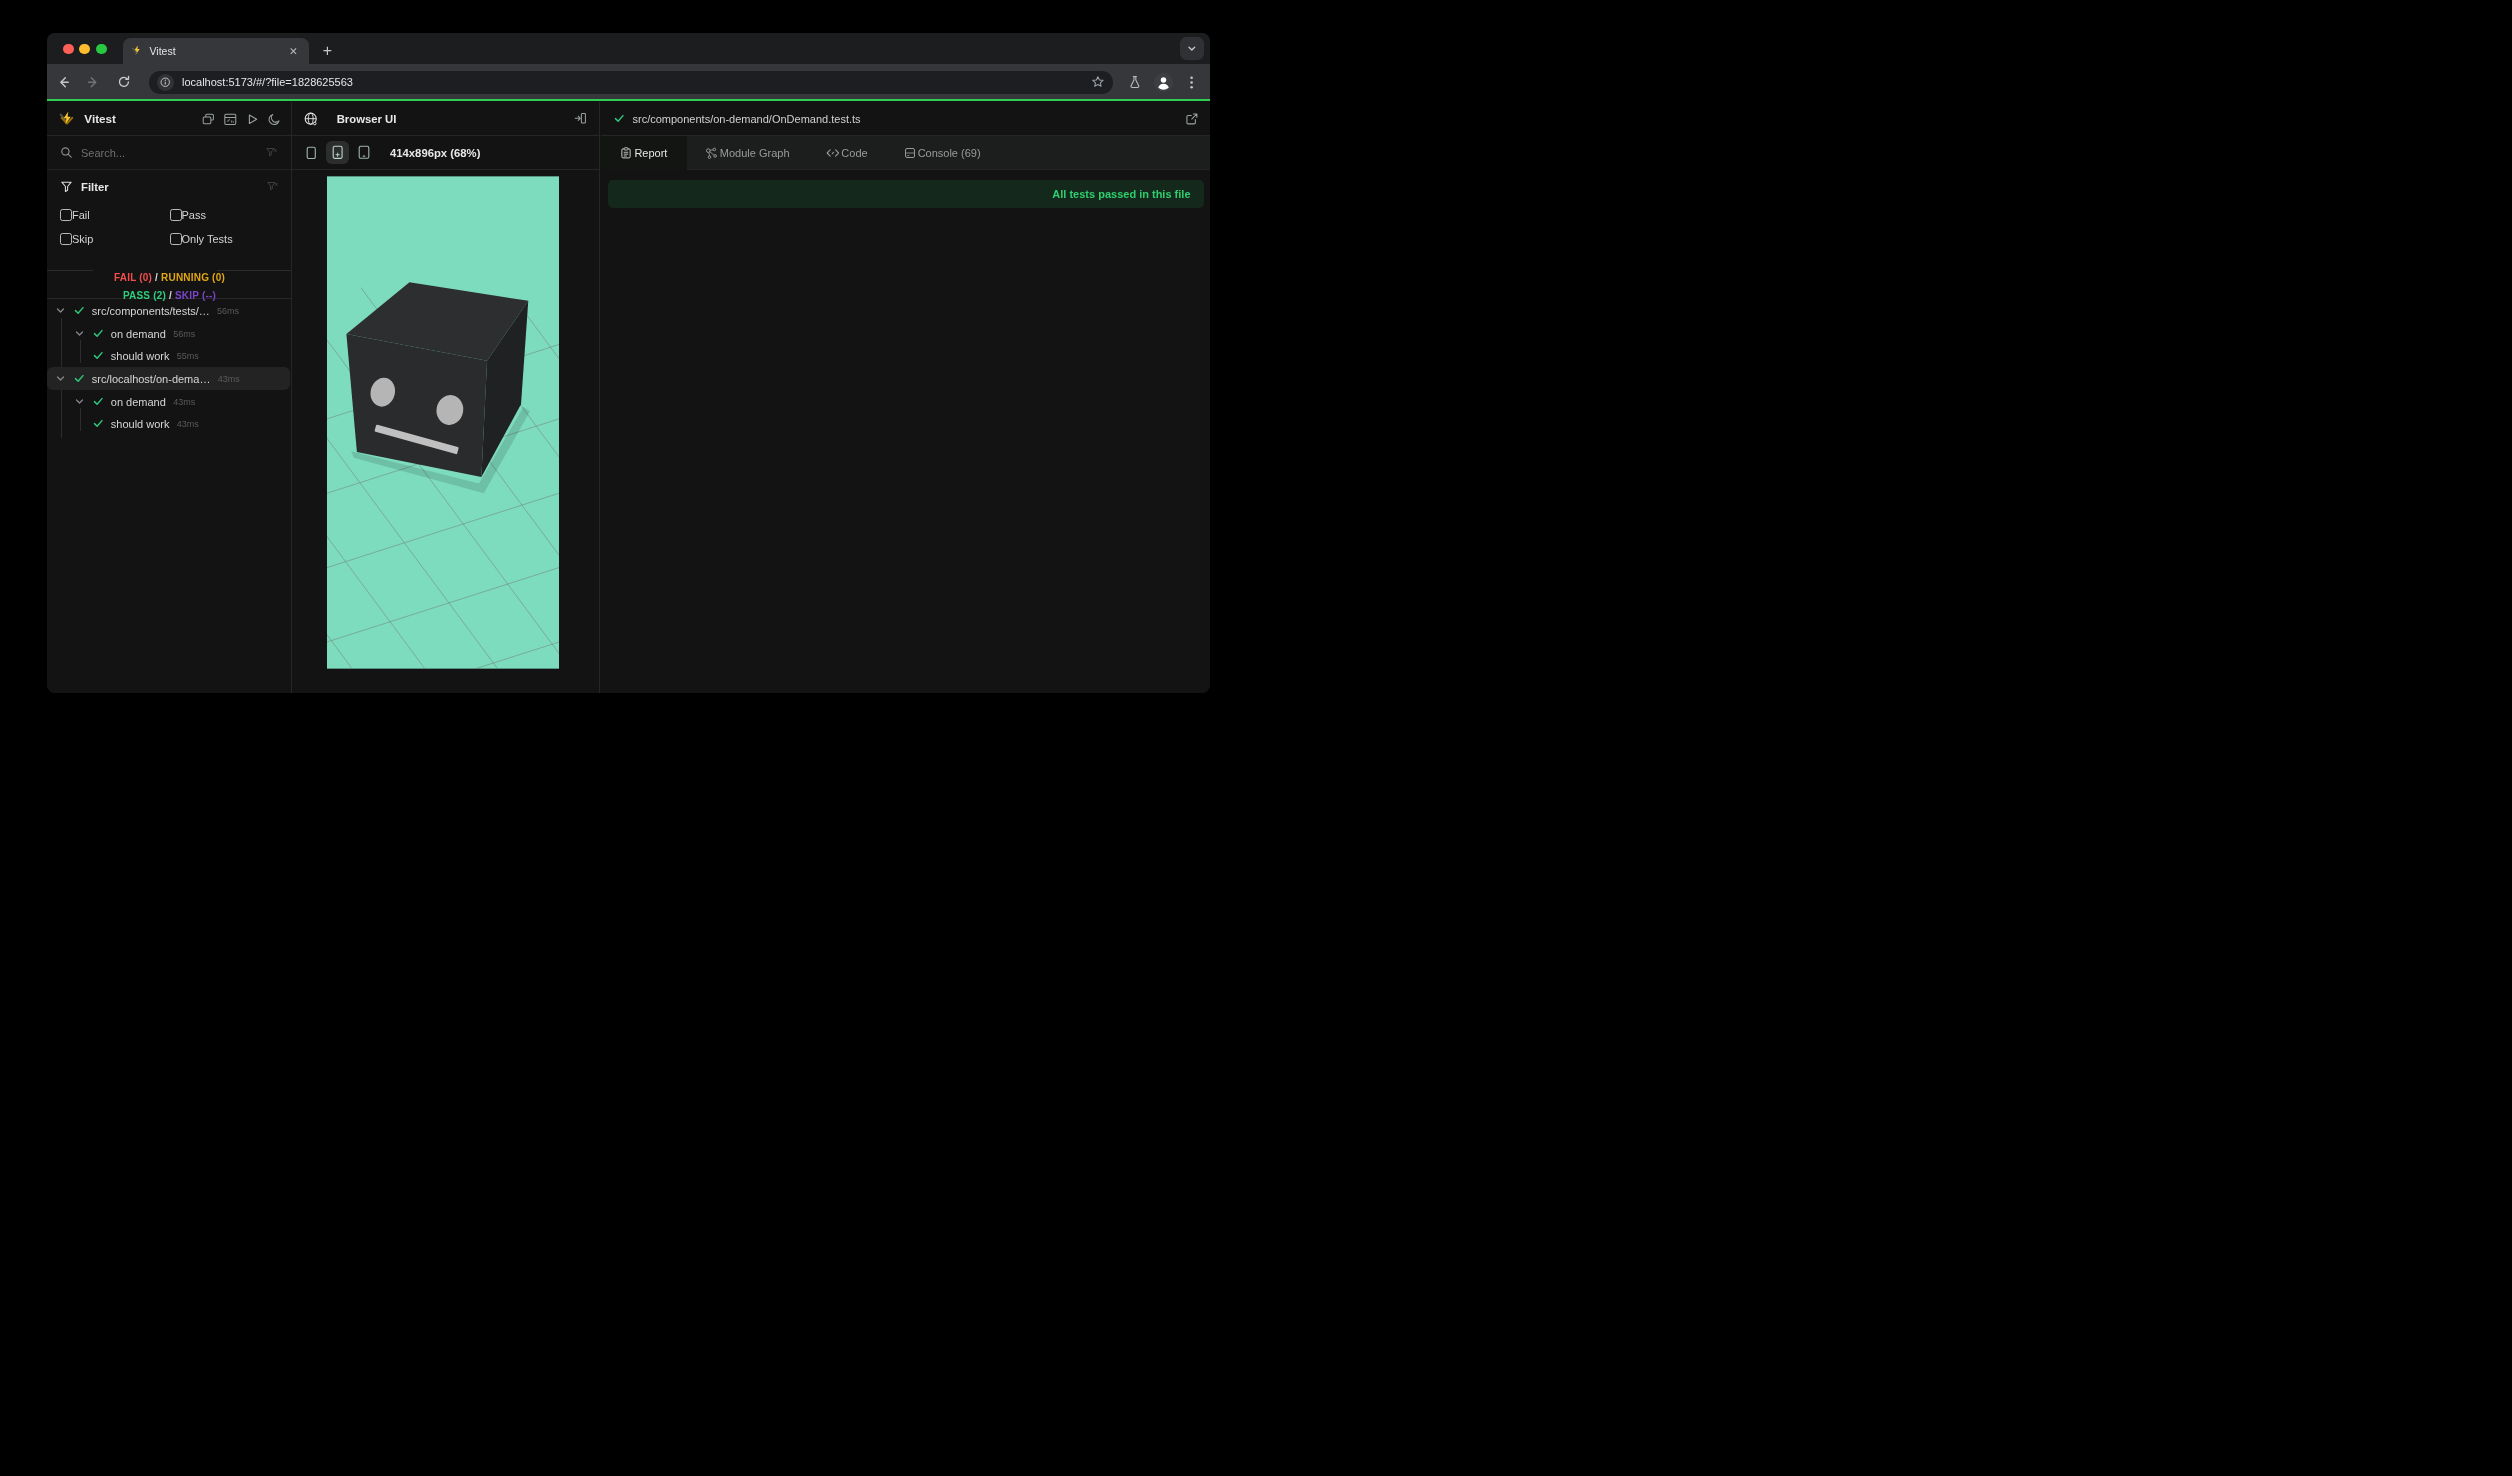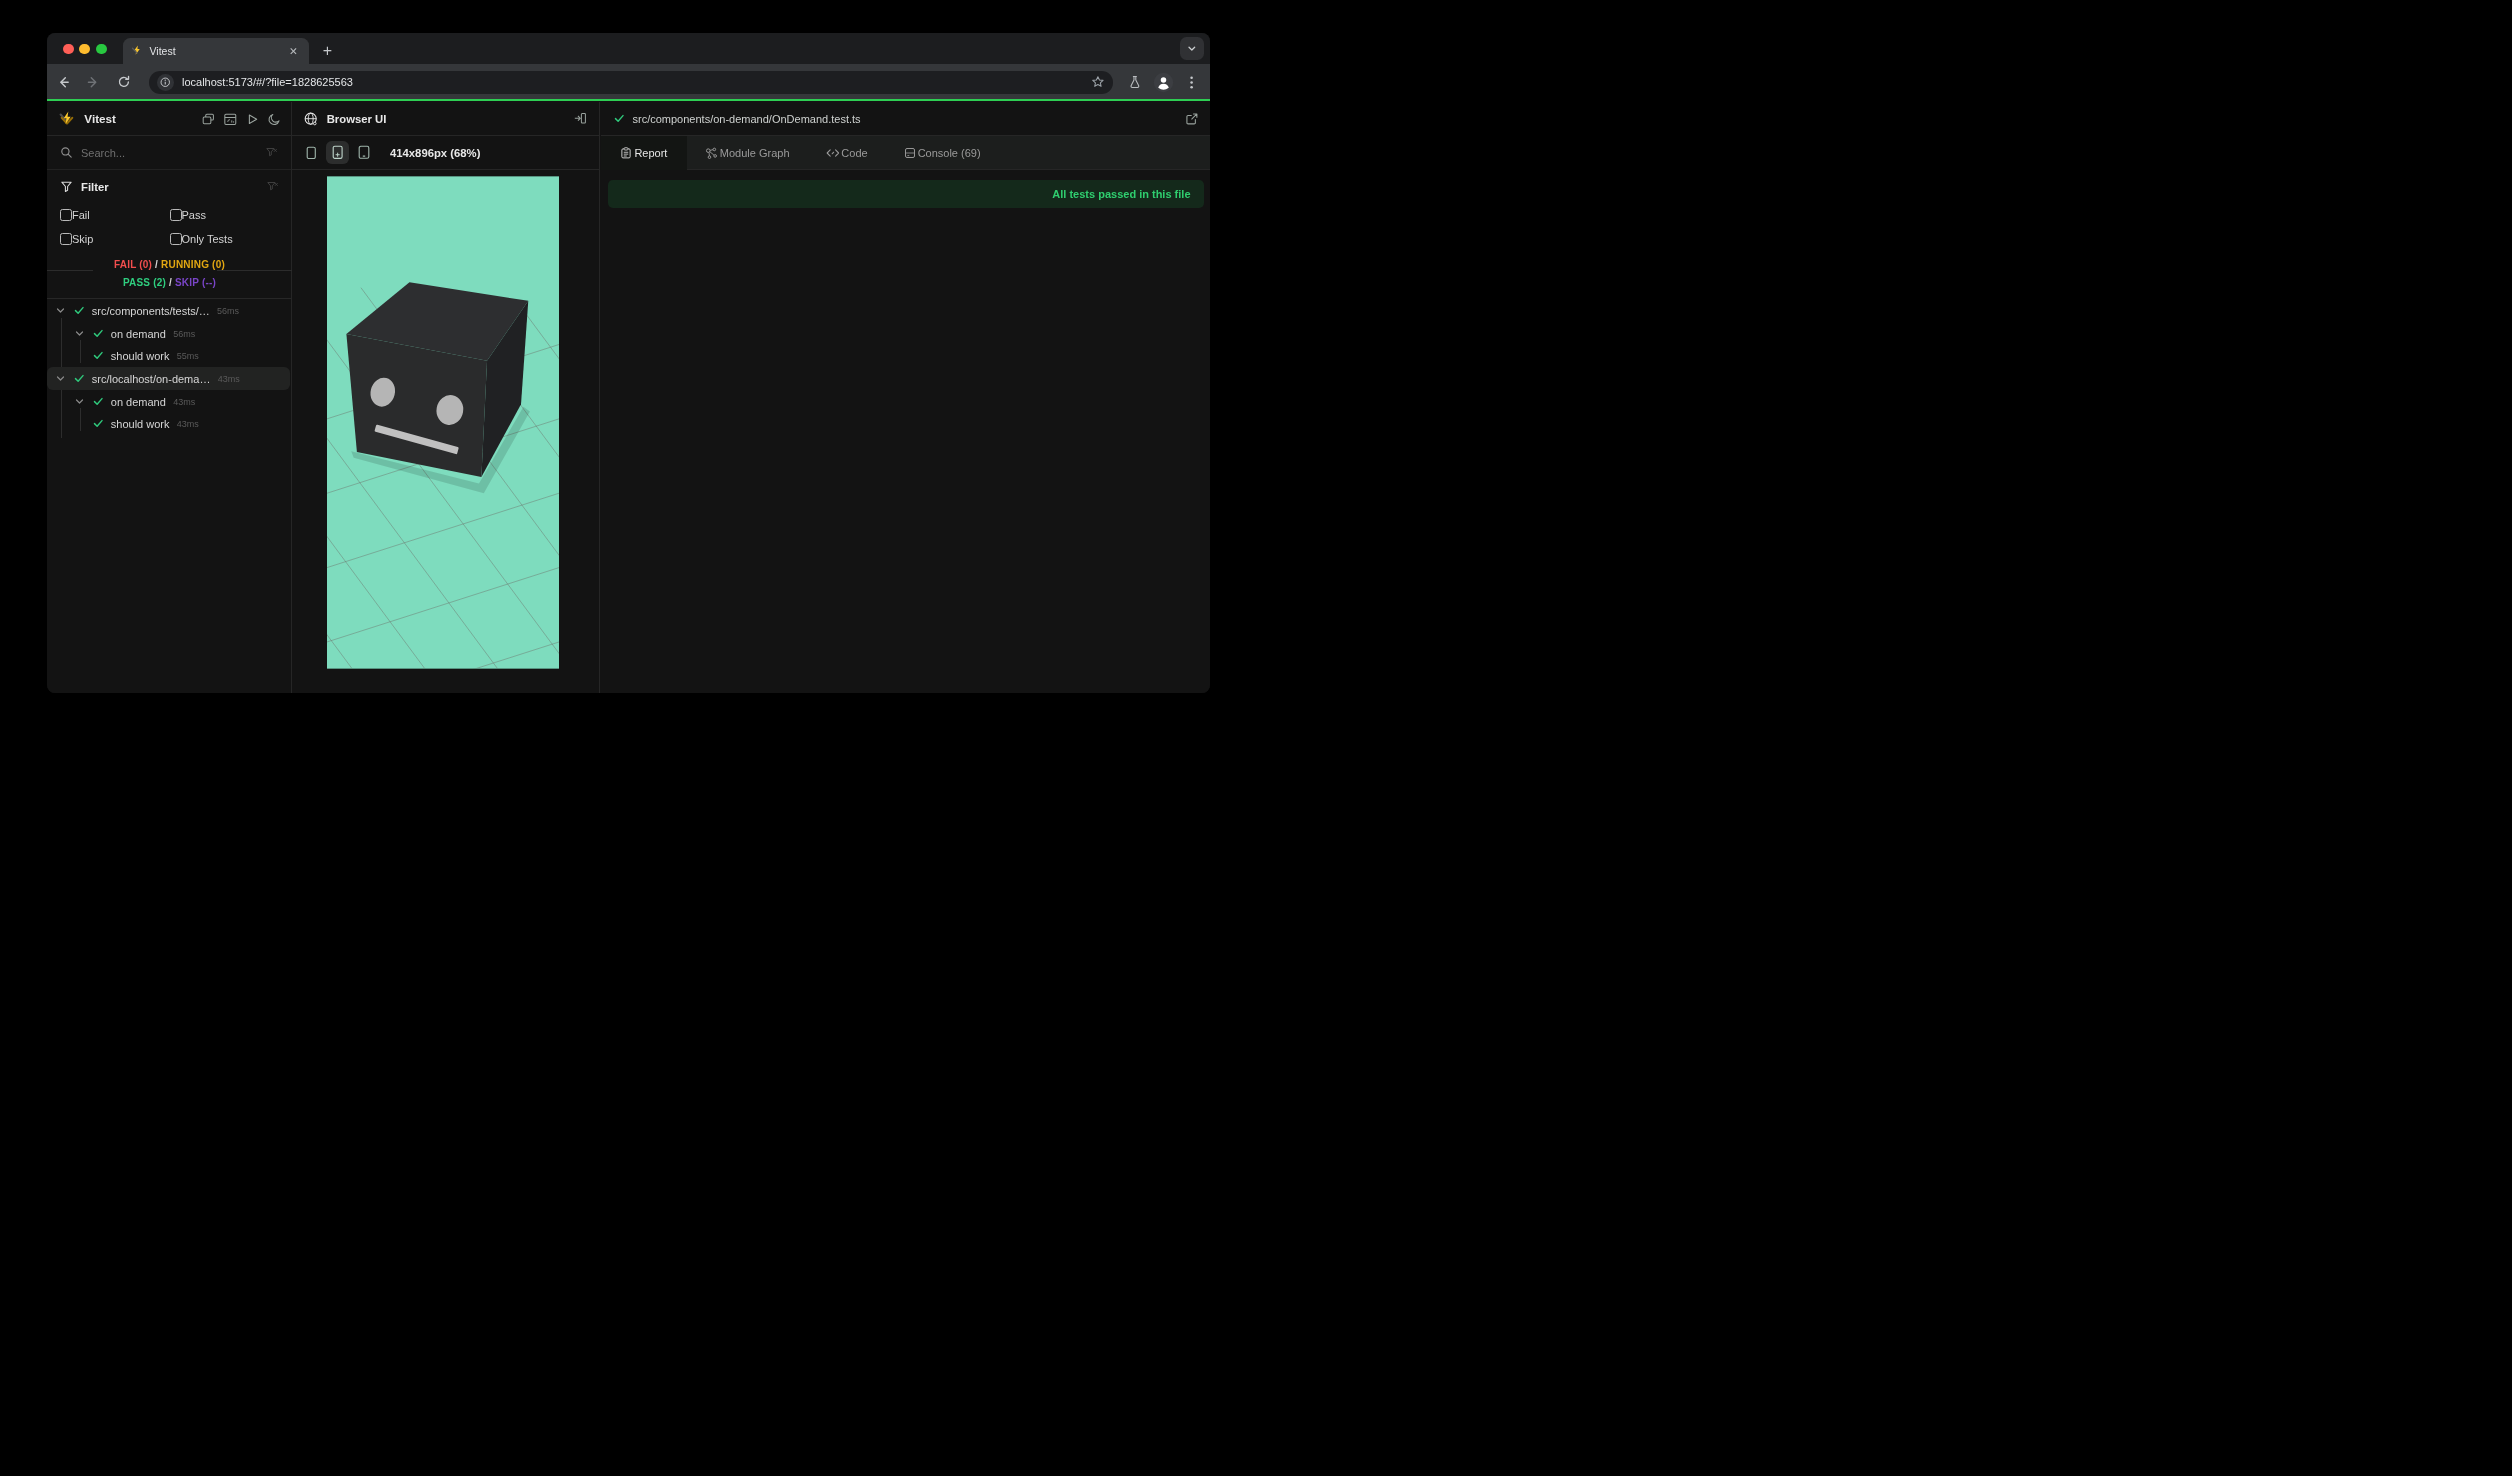--- a/index.html
+++ b/index.html
@@ -36,21 +36,21 @@
   
   .sb-icons{ position:absolute; right:9.7px; top:0; height:34px; display:flex; align-items:center; gap:7.3px; }
   .searchrow{ position:absolute; left:0; top:34px; width:100%; height:34px; border-bottom:0.8px solid #222; display:flex; align-items:center; padding:0 13px; }
   .search-ph{ color:#6f6f6f; font-size:11px; margin-left:8px; flex:1; }
   .filterrow{ position:absolute; left:13px; top:78px; width:219px; display:flex; align-items:center; }
   .cbrow{ position:absolute; left:13px; width:219px; display:flex; align-items:center; }
   .cbox{ width:12px; height:12px; border:1.3px solid #b9b9b9; border-radius:2.4px; }
   .cblabel{ color:#d4d4d4; font-size:11px; }
   .cbitem{ display:flex; align-items:center; width:117px; }
   .summary{ position:absolute; left:0; top:151px; width:245px; height:46px; border-bottom:0.8px solid #272727; }
-  .sline{ position:absolute; width:100%; text-align:center; font-size:10px; font-weight:700; letter-spacing:0.2px; white-space:nowrap; }
+  .sline{ position:absolute; width:100%; text-align:center; font-size:10px; font-weight:700; letter-spacing:0.2px; white-space:nowrap;margin-top:13px; }
   .hair{ position:absolute; height:0.8px; background:#2c2c2c; top:17px; }
   .tree{ position:absolute; left:0; top:197px; width:245px; bottom:0; }
   .trow{ position:absolute; left:0; width:245px; height:23px; display:flex; align-items:center; }
   .trow.sel{ background:#222322; border-radius:5.7px; width:243px; }
   .tlabel{ color:#d6d6d6; font-size:11px; white-space:nowrap; }
   .tms{ color:#5a5a5a; font-size:9px; margin-left:7.3px; padding-top:1.6px; }
   .guide{ position:absolute; width:0.8px; background:#2d2d2d; }
   
   .devbtn{ width:23px; height:23px; display:flex; align-items:center; justify-content:center; border-radius:5.7px; }
   .devbtn.sel{ background:#2c2d2d; }
@@ -333,21 +333,21 @@
     <div class="midpanel">
       <div class="panel-h hflex" style="left:0;width:100%;padding-left:11.3px">
         <span>
           <svg width="15.4" height="15.4" viewBox="0 0 20 20">
               <circle cx="10" cy="10" r="7.2" fill="none" stroke="#e8e8e8" stroke-width="1.4"></circle>
               <ellipse cx="10" cy="10" rx="3.2" ry="7.2" fill="none" stroke="#e8e8e8" stroke-width="1.2"></ellipse>
               <line x1="2.8" y1="10" x2="17.2" y2="10" stroke="#e8e8e8" stroke-width="1.2"></line>
               <circle cx="15.3" cy="16.3" r="1.7" fill="#131313" stroke="#e8e8e8" stroke-width="1.2"></circle>
             </svg>
         </span>
-        <span class="title14" style="margin-left:8px">Browser UI</span>
+        <span class="title14" style="margin-left:18px">Browser UI</span>
         <span style="margin-left:auto;margin-right:11.3px">
           <svg width="14.6" height="14.6" viewBox="0 0 20 20">
               <rect x="11.5" y="3.5" width="5.5" height="13" rx="1" fill="none" stroke="#9aa39e" stroke-width="1.4"></rect>
               <line x1="2.5" y1="10" x2="9.5" y2="10" stroke="#9aa39e" stroke-width="1.5"></line>
               <polyline points="6.8,6.8 10,10 6.8,13.2" fill="none" stroke="#9aa39e" stroke-width="1.5" stroke-linejoin="round"></polyline>
             </svg>
         </span>
       </div>
 
       <div class="row2 hflex" style="left:0;width:100%;padding-left:8px">

